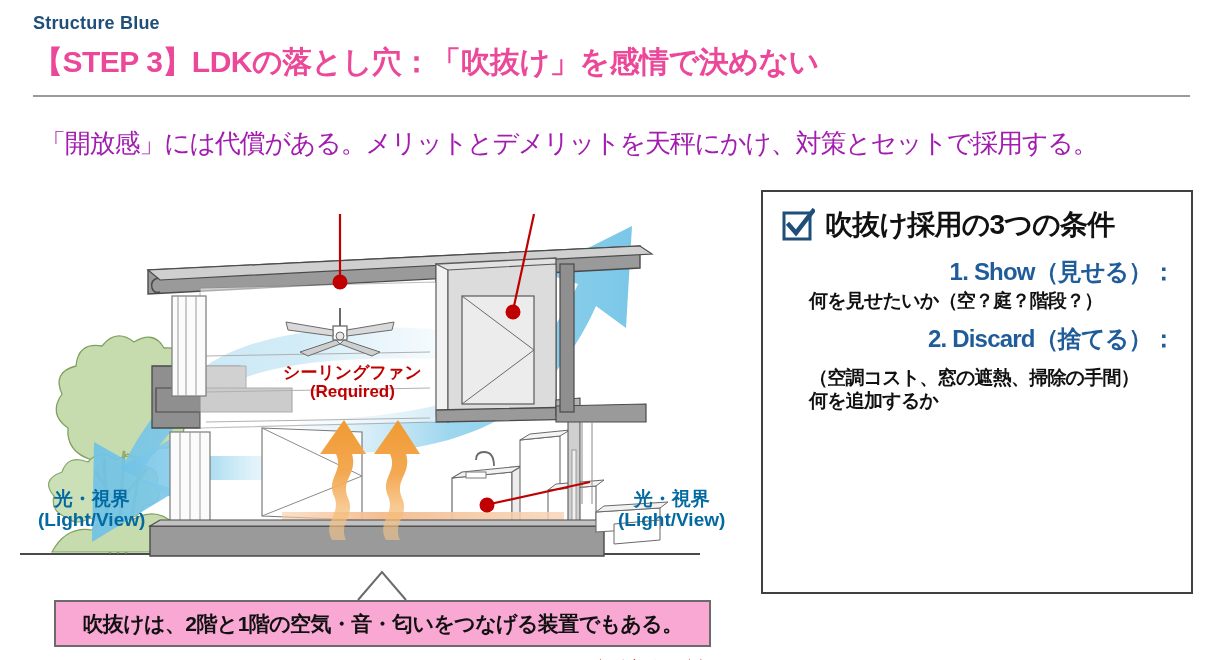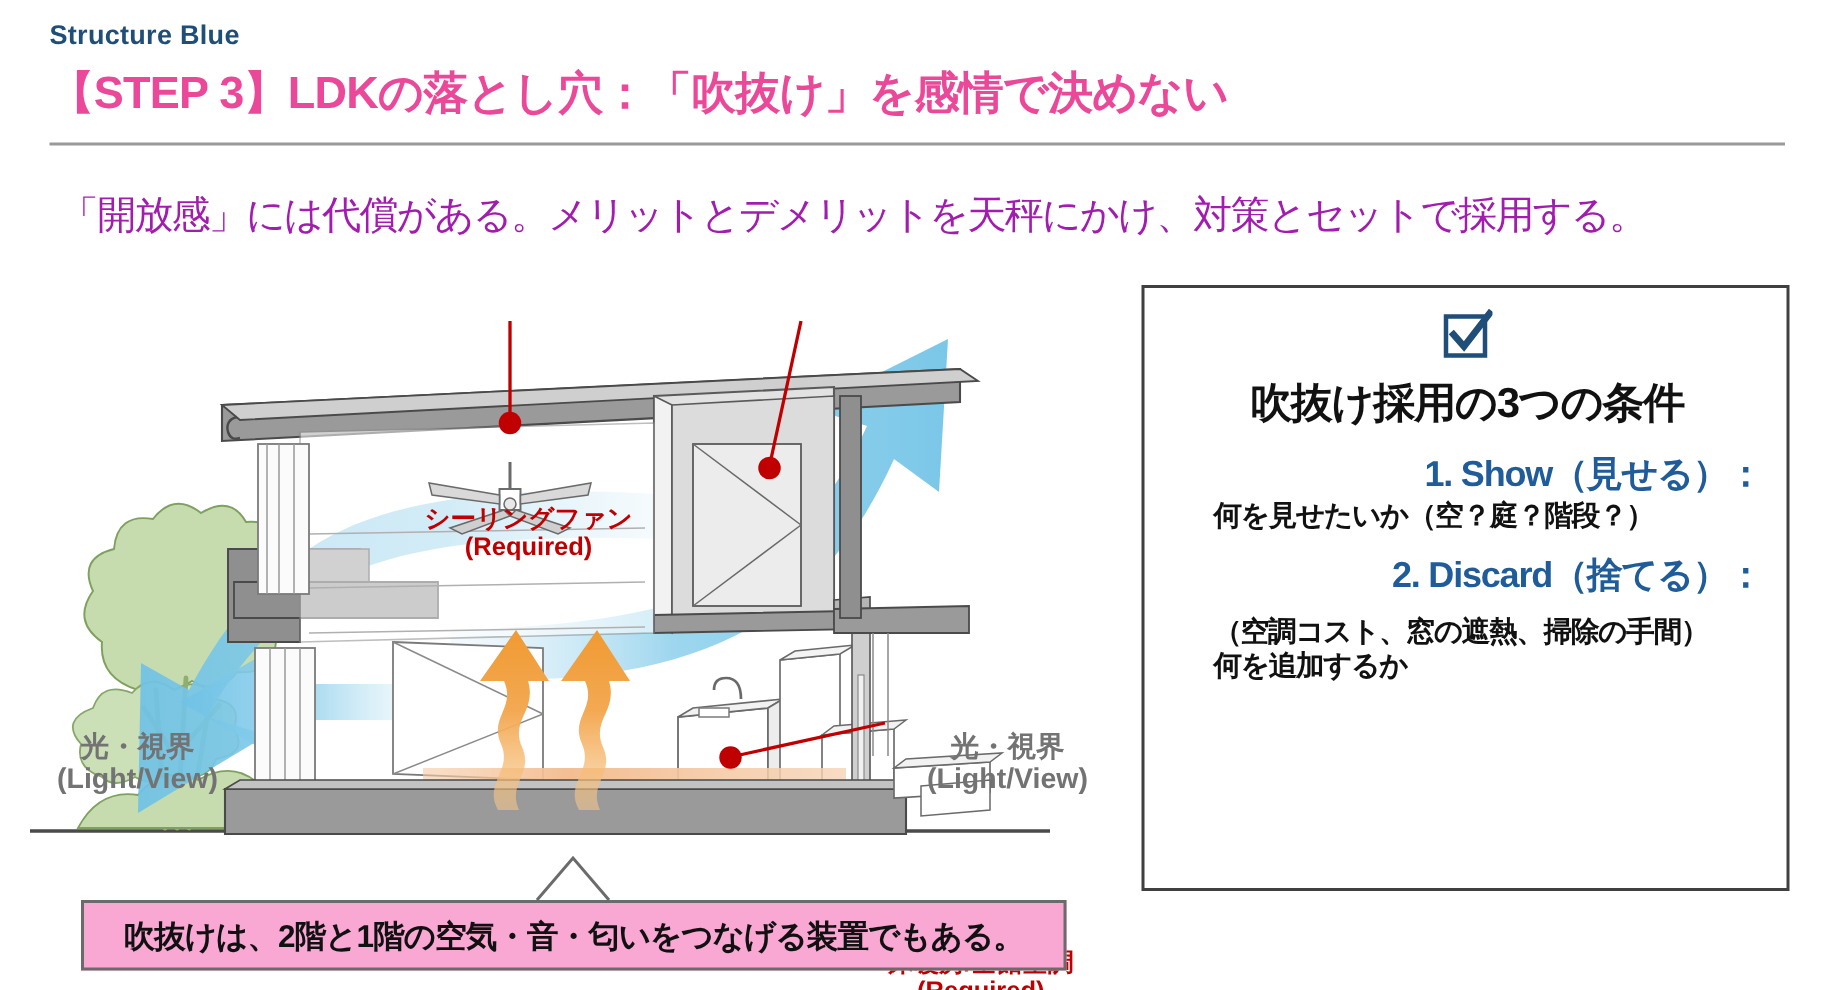--- a/index.html
+++ b/index.html
@@ -47,22 +47,22 @@
   #stage svg { display: block; }
 
   
   .dlabel {
     position: absolute;
     text-align: center;
     font-weight: 700;
     line-height: 1.12;
     white-space: nowrap;
   }
-  .dlabel.red { color: #C00000; font-size: 17px; }
-  .dlabel.black { color: #737373; font-size: 19px; }
+  .dlabel.red { color: #C00000; font-size: 17px; margin-top: 27px; }
+  .dlabel.black { color: #0369a1; font-size: 19px; }
 
   #lbl-fan   { left: 283px; top: 176px; }
   #lbl-floor { left: 473px; top: 176px; }
   #lbl-left  { left: 38px;  top: 328px; }
   #lbl-right { left: 618px; top: 328px; }
   #lbl-sound { left: 303px; top: 443px; }
   #lbl-heat  { left: 592px; top: 472px; }
 
   
   .caption-box {
@@ -83,21 +83,20 @@
   
   .panel {
     position: absolute; left: 761px; top: 190px;
     width: 432px; height: 404px;
     border: 2px solid #404040; background: #ffffff;
     padding: 14px 16px 0 18px;
   }
   .panel-head {
     display: flex; align-items: center; gap: 10px;
     margin-bottom: 12px;
-    flex-direction: column;
   }
   .chk { flex: 0 0 auto; }
   .panel-title {
     font-size: 28px; font-weight: 700; color: #111111;
     letter-spacing: -0.8px; white-space: nowrap;
   }
   .cond { margin-bottom: 11px; }
   .cond-head {
     font-size: 24px; font-weight: 700; color: #1F5C99;
     letter-spacing: -0.8px; white-space: nowrap;

